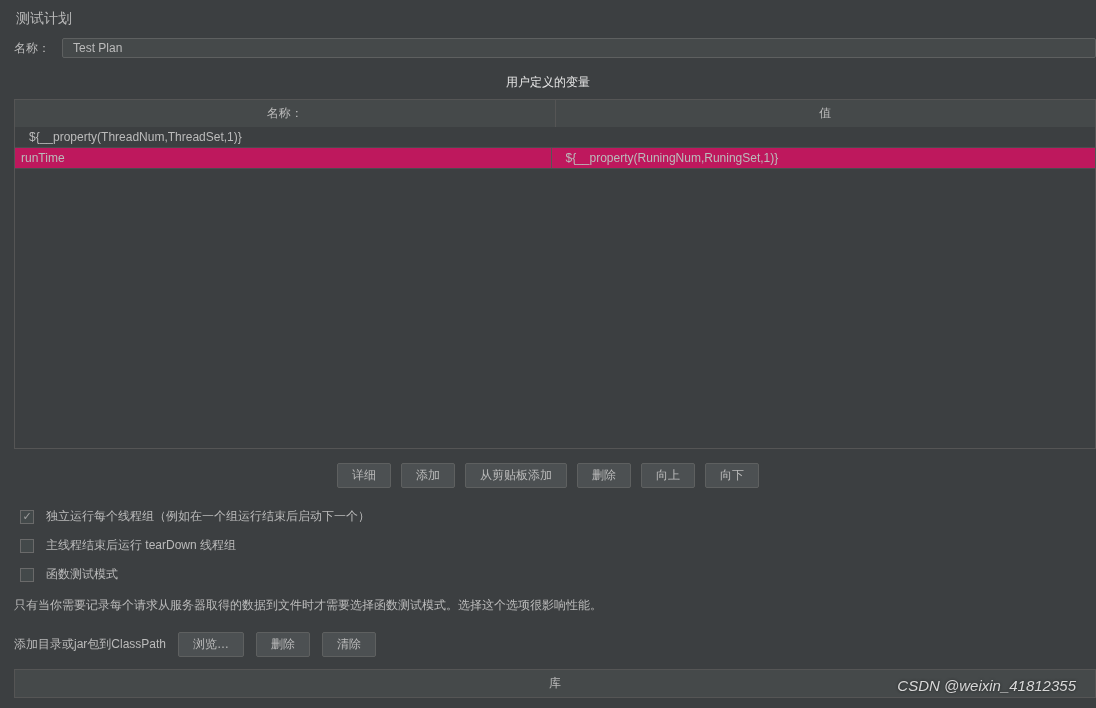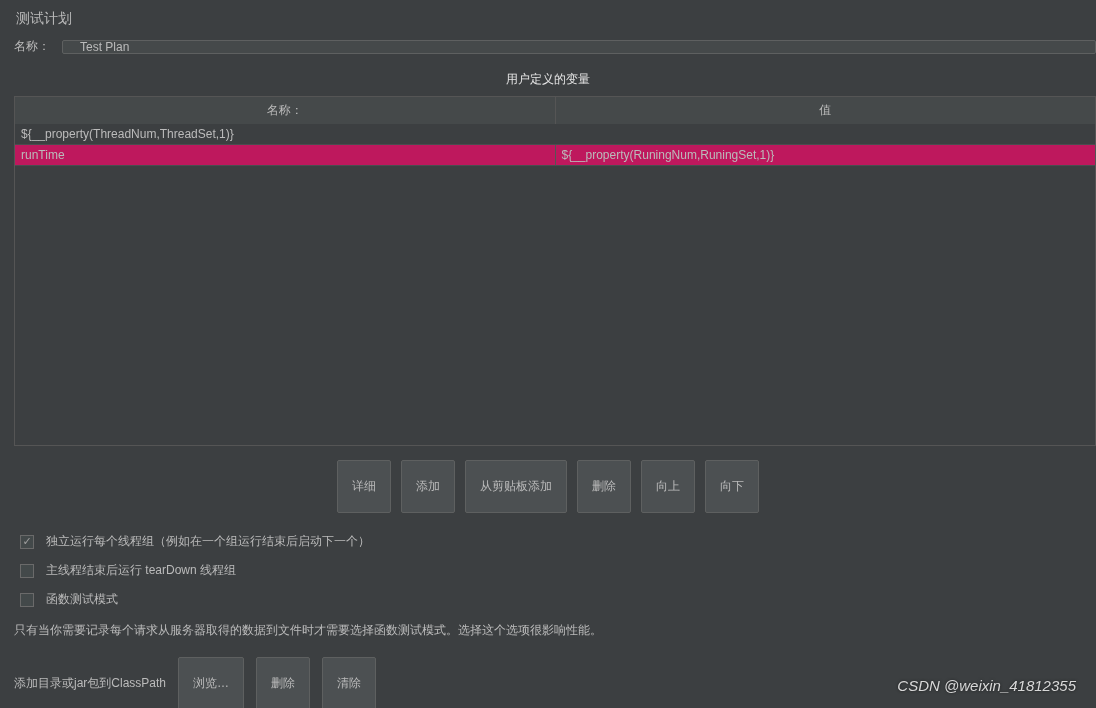--- a/index.html
+++ b/index.html
@@ -34,23 +34,23 @@
       color: #bbbbbb;
       font-size: 12px;
       min-width: 42px;
     }
     .text-input {
       flex: 1;
       background: #45494a;
       border: 1px solid #5e6060;
       border-radius: 2px;
       color: #bbbbbb;
-      padding: 3px 17px;
-      font-size: 12px;
-      height: 14px;
+      padding: 3px 10px;
+      font-size: 12px;
+      height: 20px;
       outline: none;
     }
     .section-header {
       text-align: center;
       color: #e5e5e5;
       padding: 12px 0 8px 0;
       font-size: 12px;
     }
     .table-container {
       margin: 0 0 0 14px;
@@ -88,32 +88,33 @@
     }
     .td {
       flex: 1;
       padding: 3px 6px;
       color: #bbbbbb;
       border-right: 1px solid #555555;
       font-size: 12px;
     }
     .td:last-child {
       border-right: none;
+      margin-left: 8px;
     }
     .button-row {
       display: flex;
       justify-content: center;
       gap: 10px;
       padding: 14px 0;
     }
     .btn {
       background: #4c5052;
       border: 1px solid #5e6060;
       color: #bbbbbb;
-      padding: 17px 14px;
+      padding: 3px 14px;
       font-size: 12px;
       cursor: pointer;
       border-radius: 2px;
       font-family: inherit;
     }
     .checkbox-row {
       display: flex;
       align-items: center;
       padding: 6px 0 6px 20px;
       gap: 12px;

